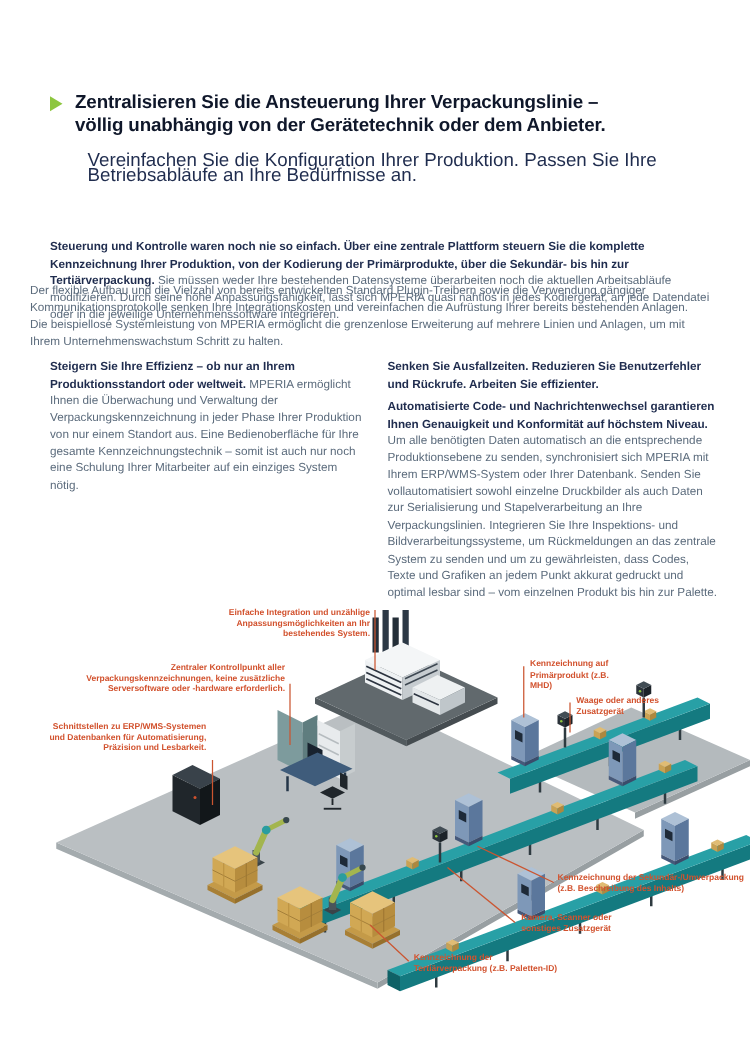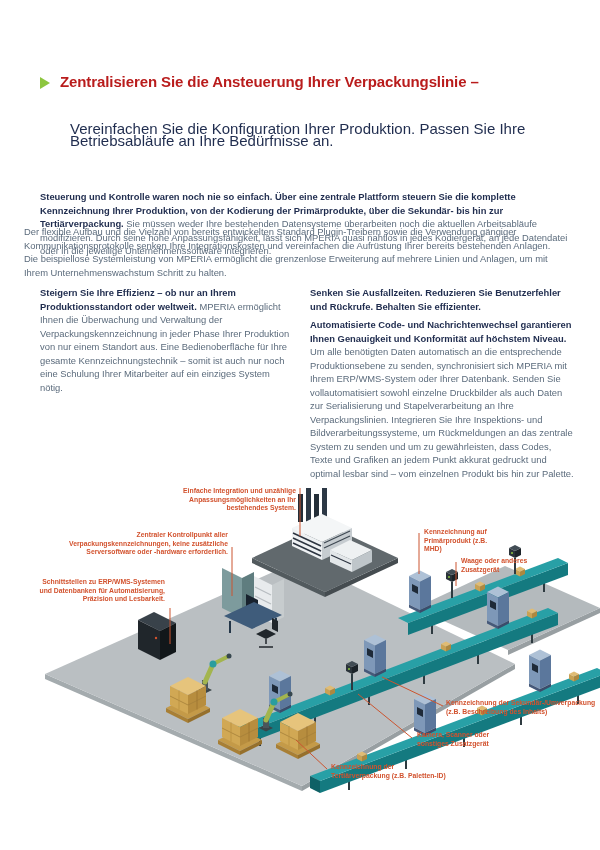--- a/index.html
+++ b/index.html
@@ -2,21 +2,21 @@
 <html><head>
 <meta charset="utf-8">
 <style>
   html,body{margin:0;padding:0;background:#e9e9e9;}
   .page{
     position:relative;width:600px;height:850px;background:#ffffff;
     font-family:"Liberation Sans",sans-serif;overflow:hidden;margin:0 auto;
   }
   .headline{
     position:absolute;left:60px;top:72px;width:500px;
-    color:#b91c1c;font-size:15px;font-weight:bold;line-height:19px;letter-spacing:-0.1px;
+    color:#0f172a;font-size:15px;font-weight:bold;line-height:19px;letter-spacing:-0.1px;
   }
   .arrow-bullet{
     position:absolute;left:40px;top:77px;width:0;height:0;
     border-top:6.5px solid transparent;border-bottom:6.5px solid transparent;
     border-left:10px solid #8dc63f;
   }
   .subhead{
     position:absolute;left:40px;top:123px;width:540px;
     color:#1f2c4e;font-size:15px;font-weight:normal;line-height:12px;margin-left:30px;
   }
@@ -39,34 +39,35 @@
   .illu{position:absolute;left:0;top:468px;width:600px;height:340px;}
 </style>
 </head>
 <body>
 
 <div class="page">
 
   <span class="arrow-bullet"></span>
   <div class="headline">
     <span style="display:block">Zentralisieren Sie die Ansteuerung Ihrer Verpackungslinie –</span>
+    <span style="display:block">völlig unabhängig von der Gerätetechnik oder dem Anbieter.</span>
   </div>
 
   <div class="subhead">Vereinfachen Sie die Konfiguration Ihrer Produktion. Passen Sie Ihre Betriebsabläufe an Ihre Bedürfnisse an.</div>
 
   <div class="bodytext para1"><b>Steuerung und Kontrolle waren noch nie so einfach. Über eine zentrale Plattform steuern Sie die komplette Kennzeichnung Ihrer Produktion, von der Kodierung der Primärprodukte, über die Sekundär- bis hin zur Tertiärverpackung.</b><span> Sie müssen weder Ihre bestehenden Datensysteme überarbeiten noch die aktuellen Arbeitsabläufe modifizieren. Durch seine hohe Anpassungsfähigkeit, lässt sich MPERIA quasi nahtlos in jedes Kodiergerät, an jede Datendatei oder in die jeweilige Unternehmenssoftware integrieren.</span></div>
 
   <div class="bodytext para2">Der flexible Aufbau und die Vielzahl von bereits entwickelten Standard Plugin-Treibern sowie die Verwendung gängiger Kommunikationsprotokolle senken Ihre Integrationskosten und vereinfachen die Aufrüstung Ihrer bereits bestehenden Anlagen. Die beispiellose Systemleistung von MPERIA ermöglicht die grenzenlose Erweiterung auf mehrere Linien und Anlagen, um mit Ihrem Unternehmenswachstum Schritt zu halten.</div>
 
   <div class="col col-left">
     <div class="bodytext"><b>Steigern Sie Ihre Effizienz – ob nur an Ihrem Produktionsstandort oder weltweit.</b><span> MPERIA ermöglicht Ihnen die Überwachung und Verwaltung der Verpackungskennzeichnung in jeder Phase Ihrer Produktion von nur einem Standort aus. Eine Bedienoberfläche für Ihre gesamte Kennzeichnungstechnik – somit ist auch nur noch eine Schulung Ihrer Mitarbeiter auf ein einziges System nötig.</span></div>
   </div>
 
   <div class="col col-right">
-    <p class="col-heading">Senken Sie Ausfallzeiten. Reduzieren Sie Benutzerfehler und Rückrufe. Behalten Sie effizienter.</p>
+    <p class="col-heading">Senken Sie Ausfallzeiten. Reduzieren Sie Benutzerfehler und Rückrufe. Arbeiten Sie effizienter.</p>
     <div class="bodytext"><b>Automatisierte Code- und Nachrichtenwechsel garantieren Ihnen Genauigkeit und Konformität auf höchstem Niveau.</b><span> Um alle benötigten Daten automatisch an die entsprechende Produktionsebene zu senden, synchronisiert sich MPERIA mit Ihrem ERP/WMS-System oder Ihrer Datenbank. Senden Sie vollautomatisiert sowohl einzelne Druckbilder als auch Daten zur Serialisierung und Stapelverarbeitung an Ihre Verpackungslinien. Integrieren Sie Ihre Inspektions- und Bildverarbeitungssysteme, um Rückmeldungen an das zentrale System zu senden und um zu gewährleisten, dass Codes, Texte und Grafiken an jedem Punkt akkurat gedruckt und optimal lesbar sind – vom einzelnen Produkt bis hin zur Palette.</span></div>
   </div>
 
   <svg class="illu" viewBox="0 0 600 340" aria-hidden="true">
     <defs>
       <g id="beltbox">
         <polygon points="-5,-3 0,-5.5 5,-3 0,-0.5" fill="#e0bc74"></polygon>
         <polygon points="-5,-3 0,-0.5 0,4.5 -5,2" fill="#c9a254"></polygon>
         <polygon points="0,-0.5 5,-3 5,2 0,4.5" fill="#ad883f"></polygon>
       </g>

